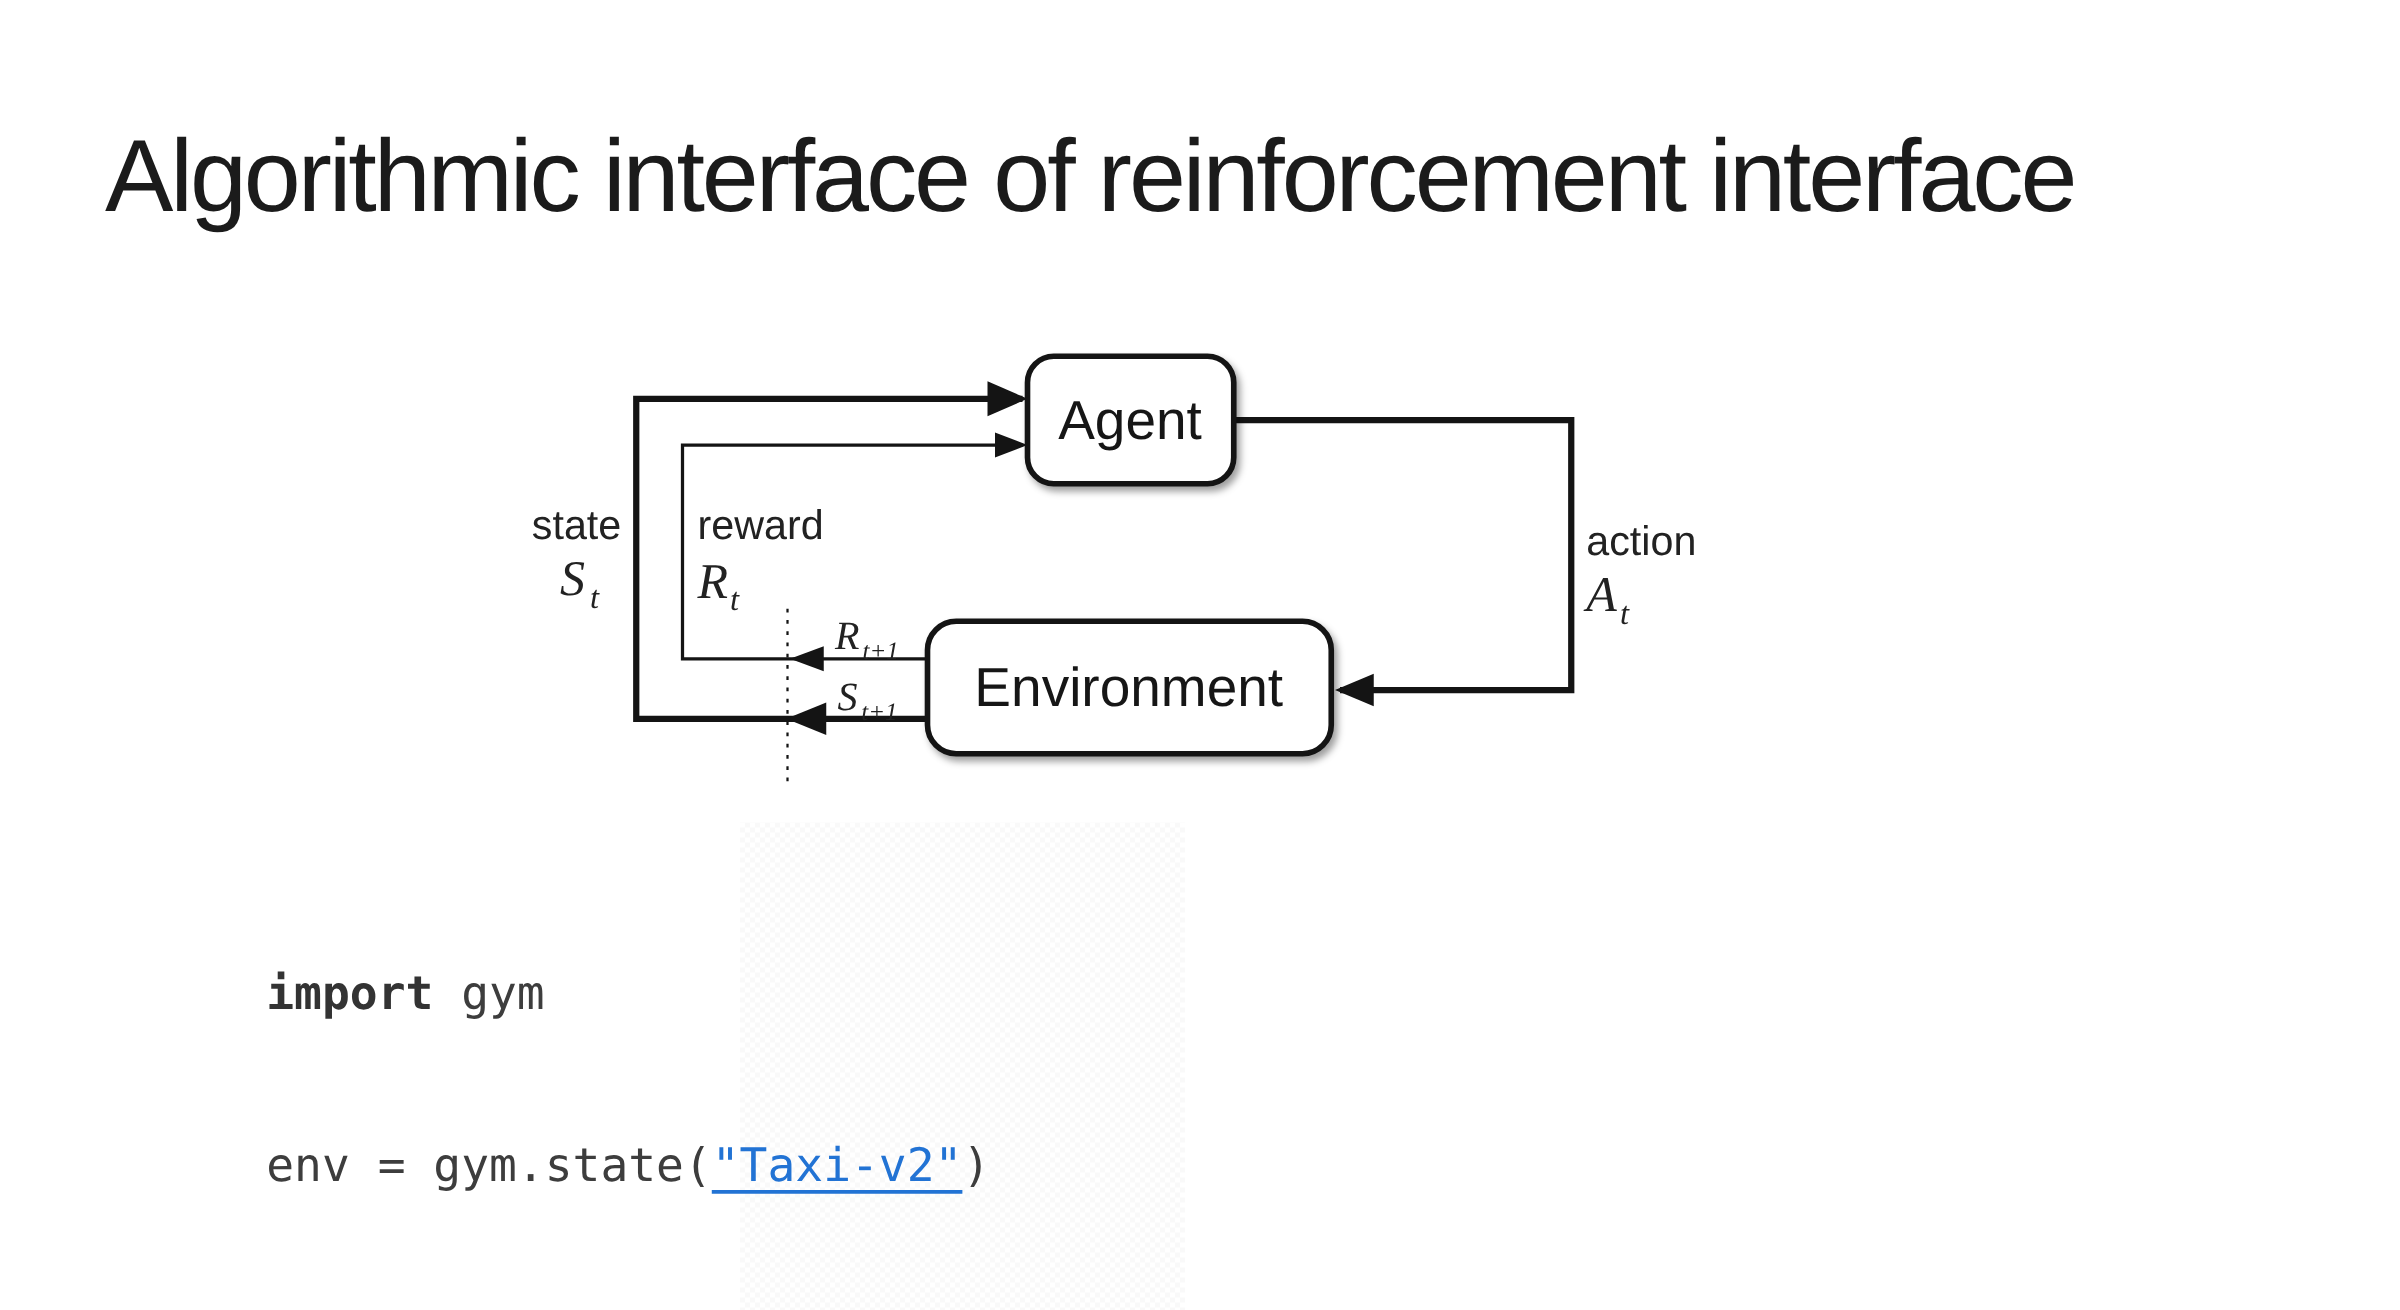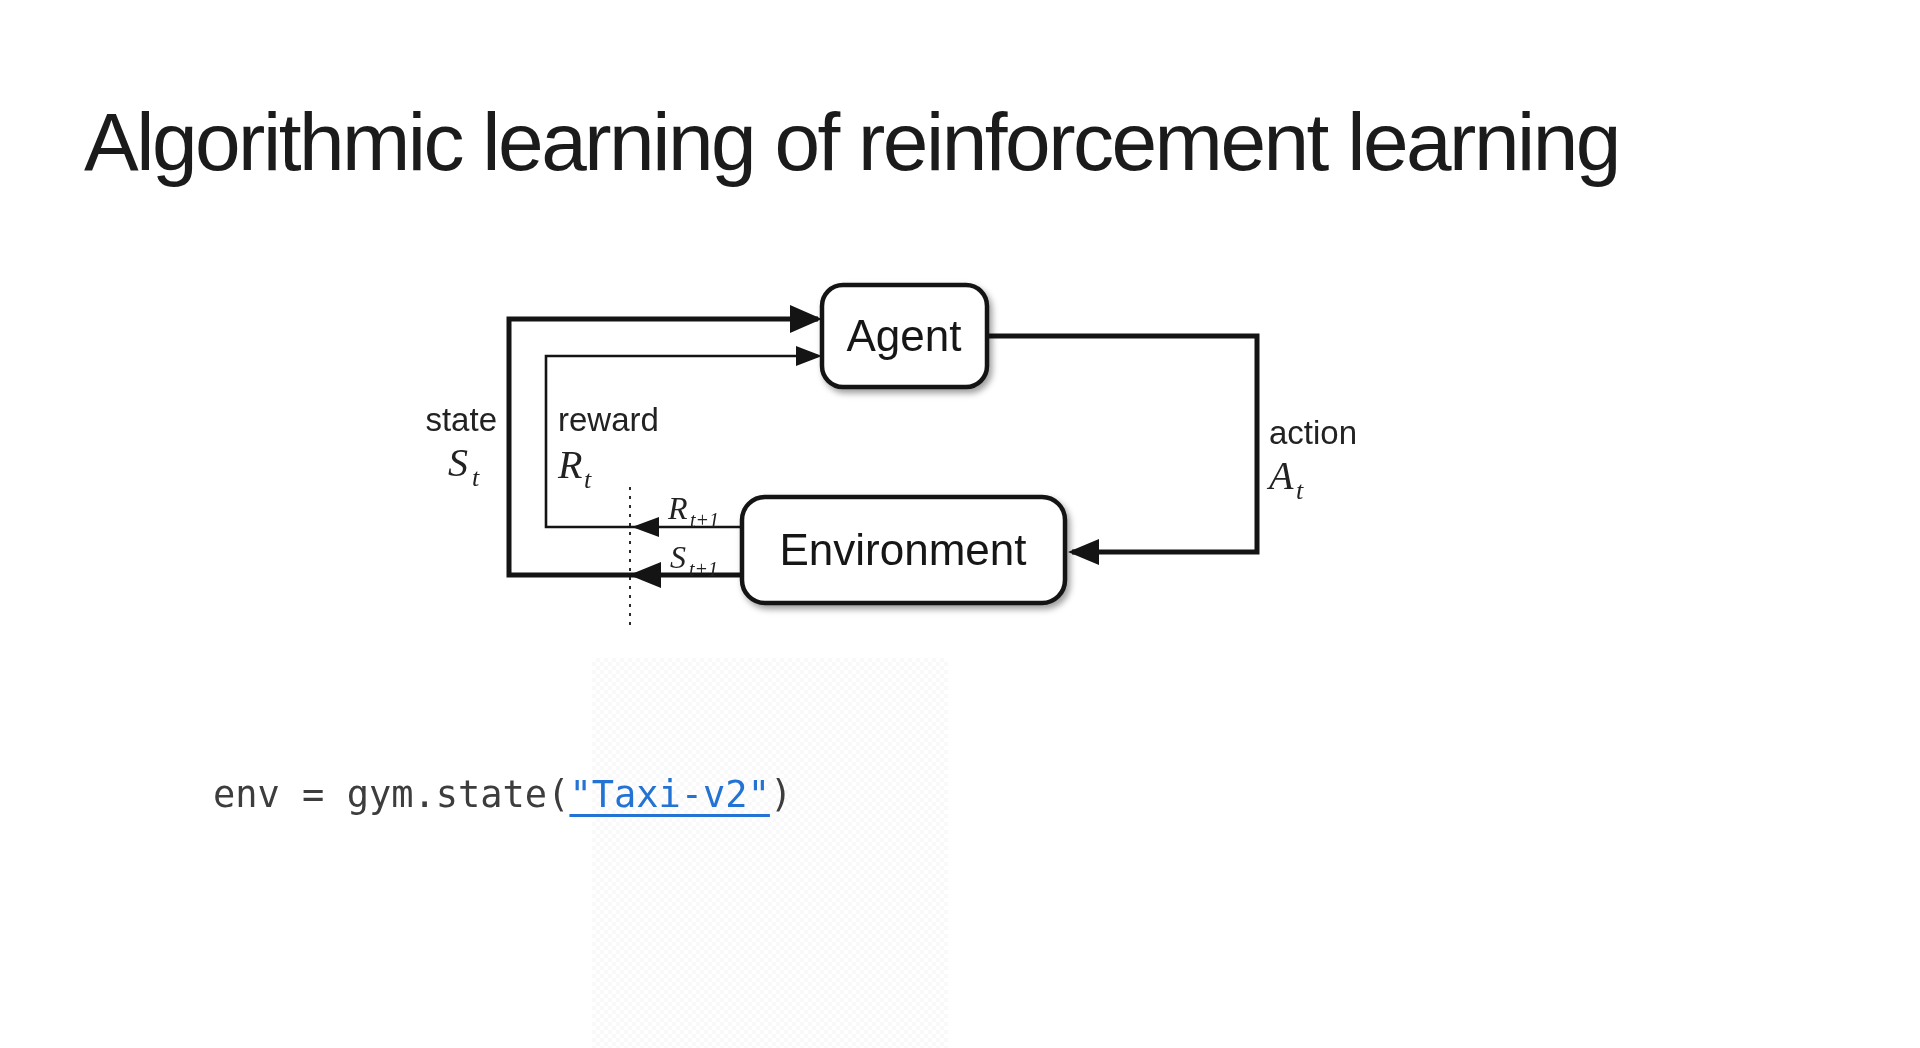--- a/index.html
+++ b/index.html
@@ -35,21 +35,21 @@
     font-family:"DejaVu Sans Mono","Liberation Mono",monospace;
     font-size:37px;line-height:46px;color:#3d3d3d;white-space:pre;
   }
   .code-line{height:46px;}
   .kw{font-weight:bold;color:#333333;}
   .str-link{color:#2273d4;text-decoration:underline;text-decoration-thickness:3px;text-underline-offset:7px;cursor:pointer;}
 </style>
 </head>
 <body>
 
-<h1 class="slide-title">Algorithmic learning of reinforcement learning</h1>
+<h1 class="slide-title">Algorithmic interface of reinforcement interface</h1>
 
 <svg class="diagram-layer" viewBox="0 0 1920 1048" xmlns="http://www.w3.org/2000/svg">
 
   <path class="wire-thick" d="M 742,575 L 509,575 L 509,319 L 818,319"></path>
 
   <path class="wire-thin" d="M 742,527 L 546,527 L 546,356 L 818,356"></path>
 
   <path class="wire-thick" d="M 987,336 L 1257,336 L 1257,552 L 1072,552"></path>
 
   <path class="wire-dashed" d="M 630,487 L 630,629"></path>
@@ -83,19 +83,20 @@
 
   <text class="math-base-sm" x="668" y="519">R</text>
   <text class="math-sub-sm" x="690" y="527">t+1</text>
   <text class="math-base-sm" x="670" y="568">S</text>
   <text class="math-sub-sm" x="689" y="576">t+1</text>
 </svg>
 
 <div class="code-texture"></div>
 
 <div class="code-block">
+  <div class="code-line"><span class="kw">import</span><span> gym</span></div>
   <div class="code-line"><span>env = gym.state(</span><span class="str-link">"Taxi-v2"</span><span>)</span></div>
   
   
   
   
   
 </div>
 
 </body></html>

